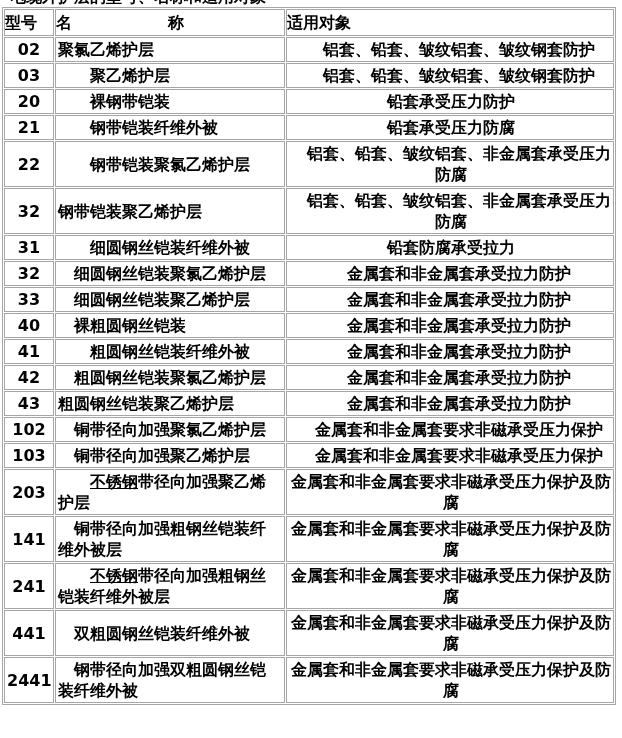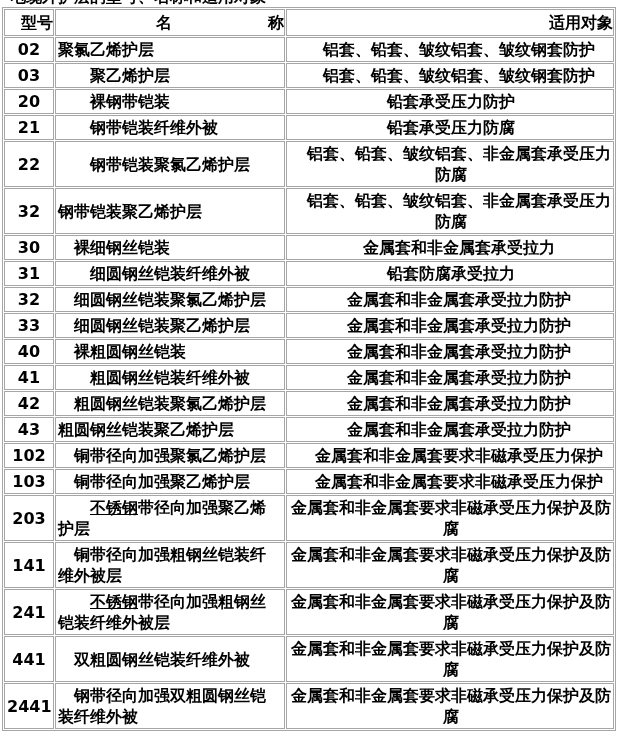--- a/index.html
+++ b/index.html
@@ -17,21 +17,21 @@
     border-collapse:separate;border-spacing:1px;
     table-layout:fixed;width:614px;margin-left:2px;
     background:#ffffff;border:1px solid #a6a6a6;
     font-size:16px;line-height:21px;
   }
   th,td{
     border:1px solid #a6a6a6;
     padding:1px 2px;vertical-align:middle;
     overflow:hidden;white-space:pre;
   }
-  th{text-align:right;padding:2px 0;}
+  th{text-align:left;padding:2px 0;}
   td.model{text-align:center;}
   td.name{text-align:left;padding-left:2px;margin-left:40px;}
   td.target{text-align:center;padding-left:4px;}
   .u{text-decoration:underline;}
 </style>
 </head>
 <body>
 
 <div class="clip-title">
   <span>电缆外护层的型号、名称和适用对象</span>
@@ -75,25 +75,20 @@
         <td class="model">22</td>
         <td class="name"><span>　　钢带铠装聚氯乙烯护层</span></td>
         <td class="target">　铝套、铅套、皱纹铝套、非金属套承受压力
 防腐</td>
       </tr>
       <tr>
         <td class="model">32</td>
         <td class="name"><span>钢带铠装聚乙烯护层</span></td>
         <td class="target">　铝套、铅套、皱纹铝套、非金属套承受压力
 防腐</td>
-      </tr>
-      <tr>
-        <td class="model">30</td>
-        <td class="name"><span>　裸细钢丝铠装</span></td>
-        <td class="target">　金属套和非金属套承受拉力</td>
       </tr>
       <tr>
         <td class="model">31</td>
         <td class="name"><span>　　细圆钢丝铠装纤维外被</span></td>
         <td class="target">铅套防腐承受拉力</td>
       </tr>
       <tr>
         <td class="model">32</td>
         <td class="name"><span>　细圆钢丝铠装聚氯乙烯护层</span></td>
         <td class="target">　金属套和非金属套承受拉力防护</td>

